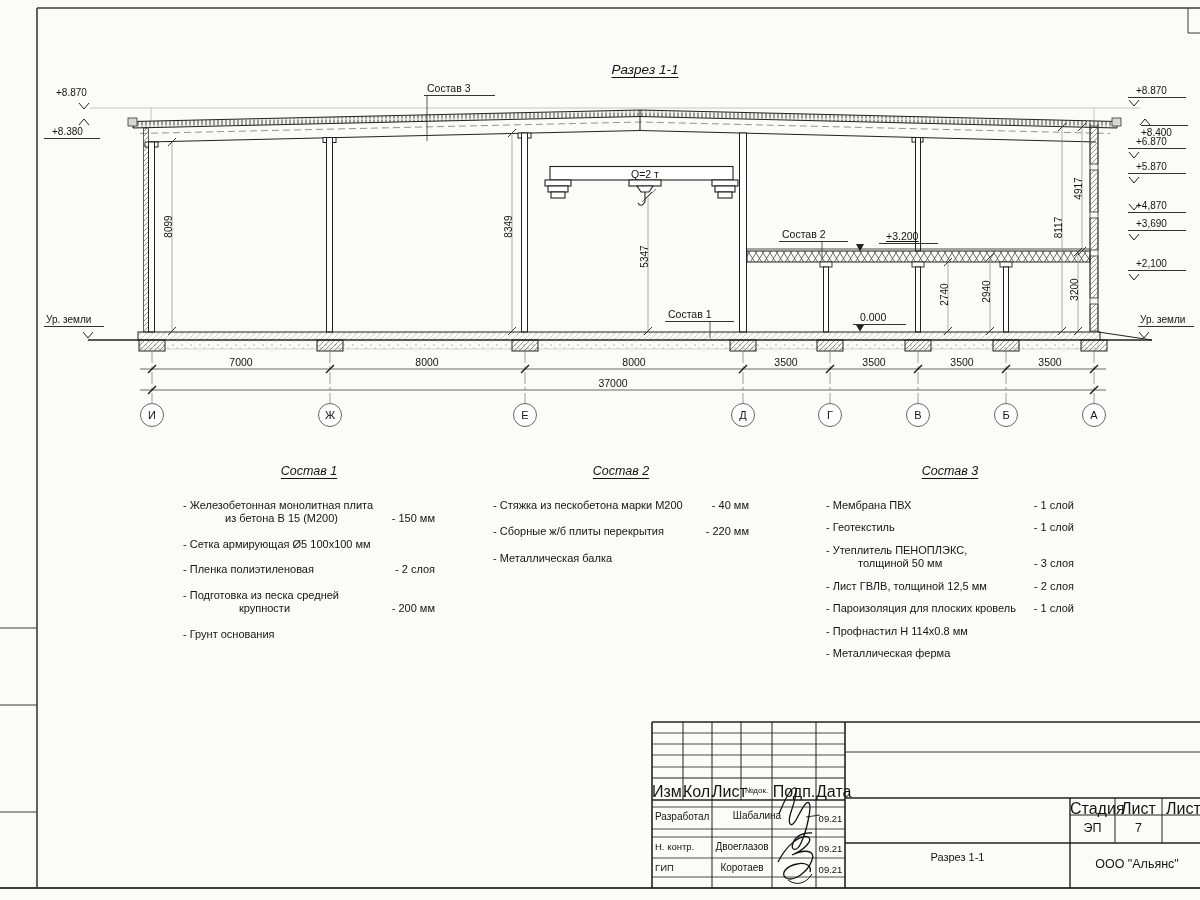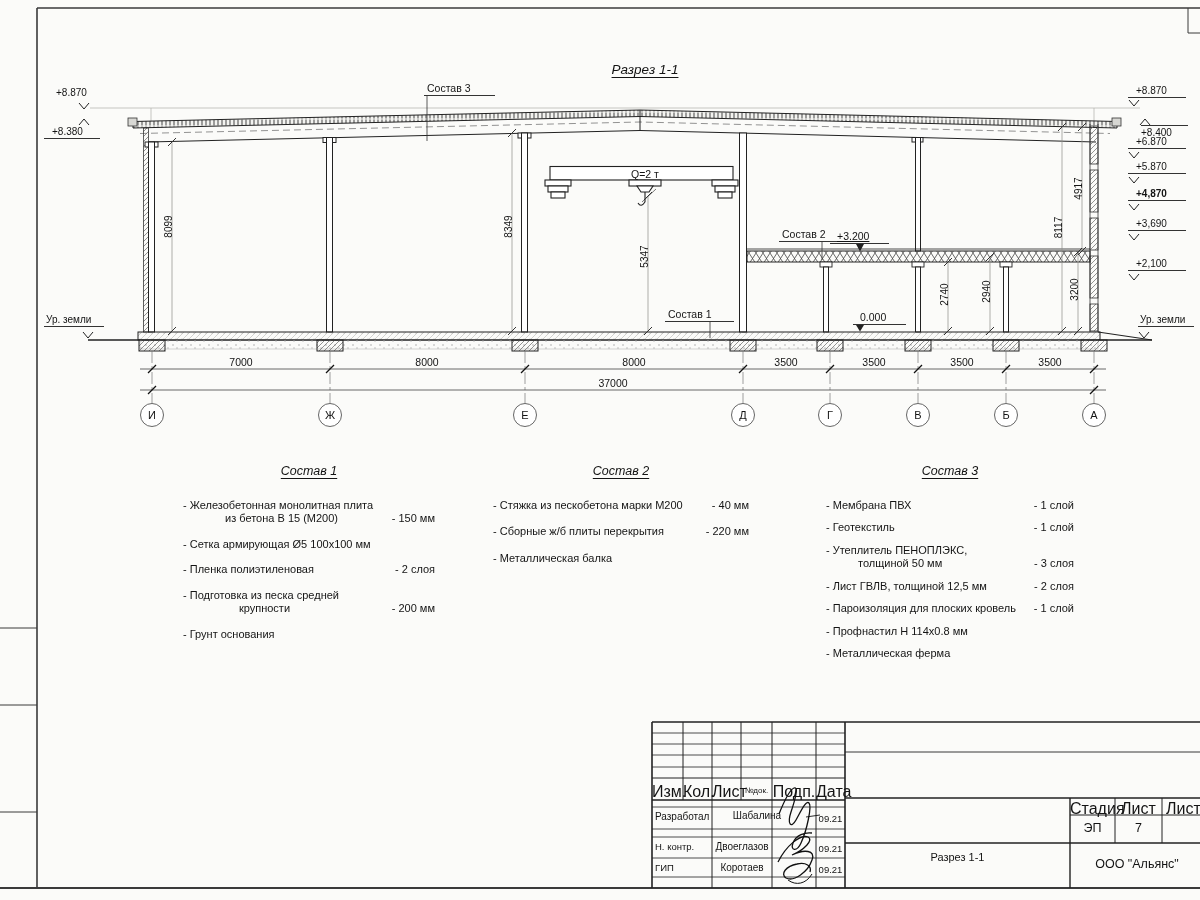--- a/index.html
+++ b/index.html
@@ -277,29 +277,29 @@
 <div class="title" style="left:580px;top:62px;width:130px;">Разрез 1-1</div>
 
 <div class="lbl" style="left:46px;top:87px;width:46px;padding-left:10px;">+8.870</div>
 <div class="lbl eshelf" style="left:44px;top:126px;width:48px;padding-left:8px;">+8.380</div>
 <div class="lbl eshelf" style="left:44px;top:314px;width:58px;padding-left:2px;">Ур. земли</div>
 
 <div class="lbl eshelf" style="left:1128px;top:85px;width:50px;padding-left:8px;">+8.870</div>
 <div class="lbl etop" style="left:1141px;top:125px;width:47px;padding-top:1px;">+8.400</div>
 <div class="lbl eshelf" style="left:1128px;top:136px;width:50px;padding-left:8px;">+6.870</div>
 <div class="lbl eshelf" style="left:1128px;top:161px;width:50px;padding-left:8px;">+5.870</div>
-<div class="lbl eshelf" style="left:1128px;top:188px;width:50px;padding-left:8px;font-weight:bold;">+4,870</div>
+<div class="lbl eshelf" style="left:1128px;top:200px;width:50px;padding-left:8px;">+4,870</div>
 <div class="lbl eshelf" style="left:1128px;top:218px;width:50px;padding-left:8px;">+3,690</div>
 <div class="lbl eshelf" style="left:1128px;top:258px;width:50px;padding-left:8px;">+2,100</div>
 <div class="lbl eshelf" style="left:1138px;top:314px;width:54px;padding-left:2px;">Ур. земли</div>
 
 <div class="lbl11 eshelf" style="left:424px;top:82px;width:68px;padding-left:3px;">Состав 3</div>
 <div class="lbl11 eshelf" style="left:779px;top:228px;width:66px;padding-left:3px;">Состав 2</div>
 <div class="lbl11 eshelf" style="left:665px;top:308px;width:66px;padding-left:3px;">Состав 1</div>
-<div class="lbl11 eshelf" style="left:830px;top:230px;width:52px;padding-left:7px;text-decoration:underline;">+3.200</div>
+<div class="lbl11 eshelf" style="left:879px;top:230px;width:52px;padding-left:7px;text-decoration:underline;">+3.200</div>
 <div class="lbl11 eshelf" style="left:853px;top:311px;width:46px;padding-left:7px;">0.000</div>
 
 <div class="lbl11" style="left:610px;top:168px;width:70px;text-align:center;">Q=2 т</div>
 
 <div class="vdim" style="left:146px;top:221px;">8099</div>
 <div class="vdim" style="left:486px;top:221px;">8349</div>
 <div class="vdim" style="left:622px;top:251px;">5347</div>
 <div class="vdim" style="left:922px;top:289px;">2740</div>
 <div class="vdim" style="left:964px;top:286px;">2940</div>
 <div class="vdim" style="left:1052px;top:284px;">3200</div>

